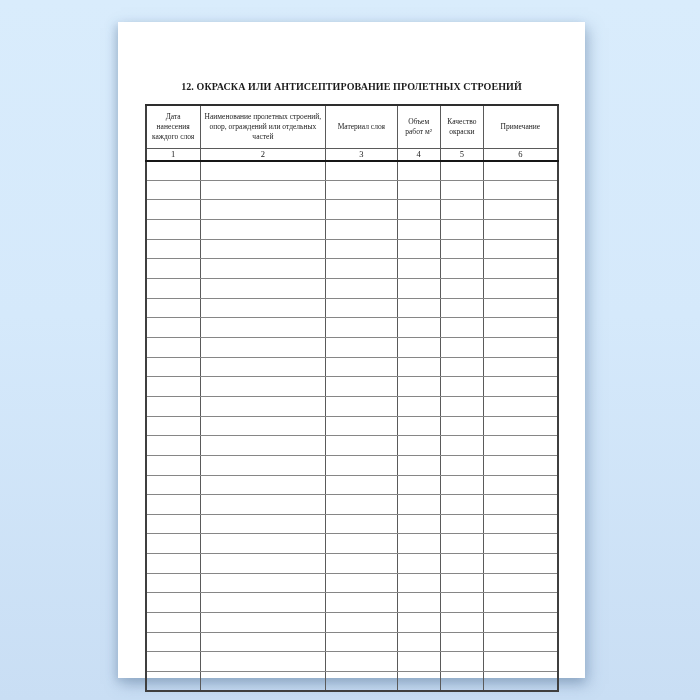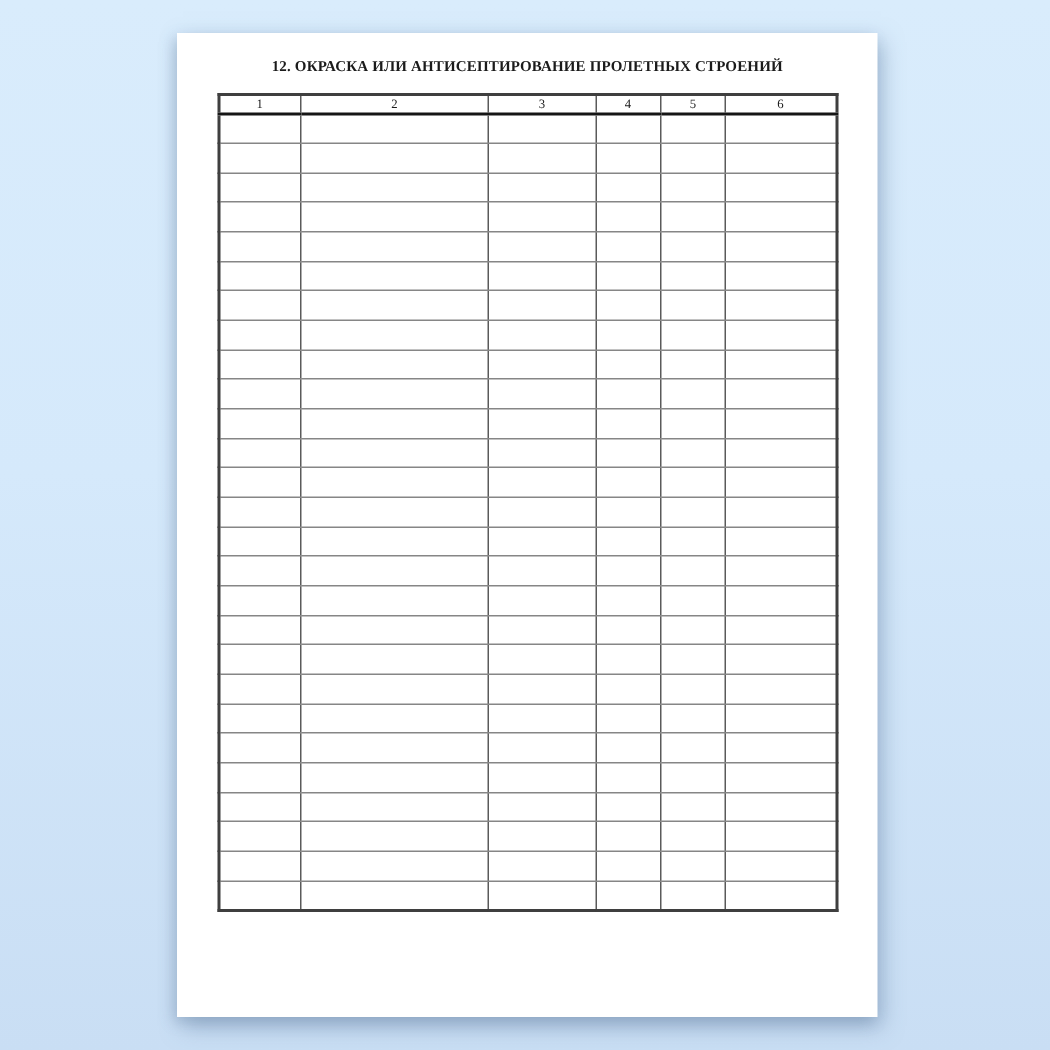--- a/index.html
+++ b/index.html
@@ -19,20 +19,21 @@
     box-shadow: -3px 3px 8px rgba(120,145,175,0.35), 3px 6px 14px rgba(100,130,165,0.5);
   }
   .doc-title {
     padding-top: 17px;
     text-align: center;
     font-weight: bold;
     font-size: 10px;
     line-height: 12px;
     color: #1b1b1b;
     letter-spacing: 0.1px;
+    margin-top: 42px;
   }
   table.log-table {
     width: 414px;
     margin: 11px auto 0 auto;
     border-collapse: collapse;
     table-layout: fixed;
     border: 2px solid #3f3f3f;
     color: #1b1b1b;
   }
   col.col-1 { width: 13.3%; }
@@ -77,20 +78,28 @@
   <table class="log-table">
     <colgroup id="colgroup">
         <col class="col-1">
         <col class="col-2">
         <col class="col-3">
         <col class="col-4">
         <col class="col-5">
         <col class="col-6">
       </colgroup>
     <thead>
+      <tr class="header-row" id="header-row">
+          <th>Дата нанесения каждого слоя</th>
+          <th>Наименование пролетных строений, опор, ограждений или отдельных частей</th>
+          <th>Материал слоя</th>
+          <th>Объем работ м²</th>
+          <th>Качество окраски</th>
+          <th>Примечание</th>
+        </tr>
       <tr class="number-row" id="number-row">
           <td>1</td>
           <td>2</td>
           <td>3</td>
           <td>4</td>
           <td>5</td>
           <td>6</td>
         </tr>
     </thead>
     <tbody id="table-body">

